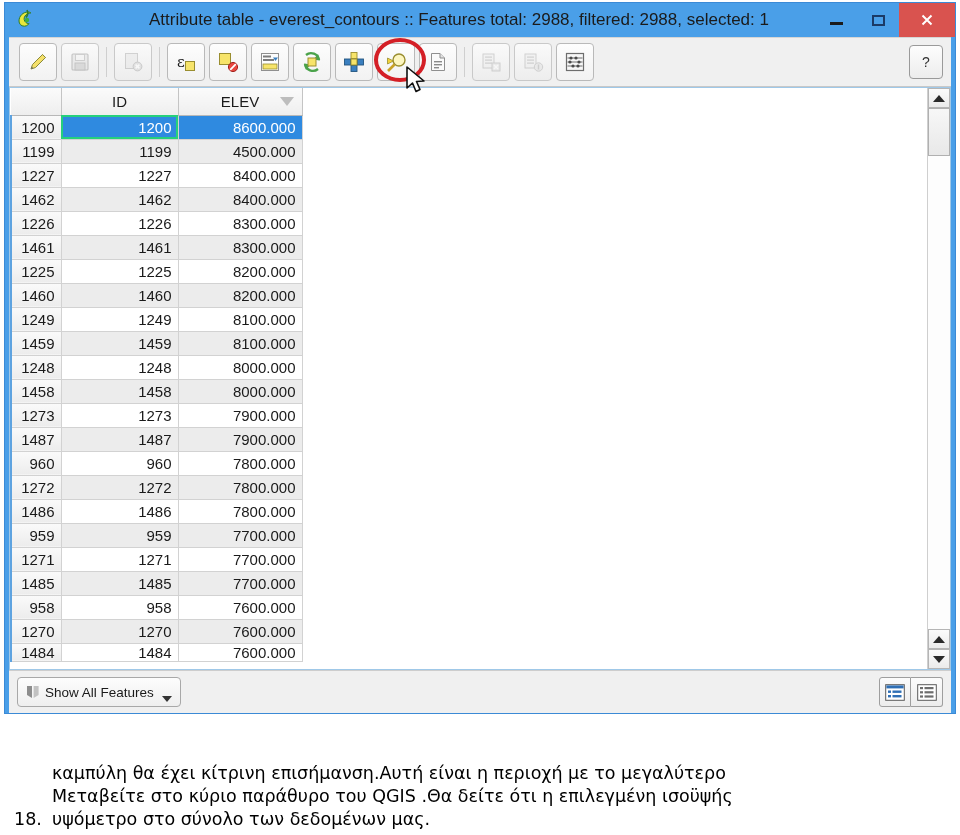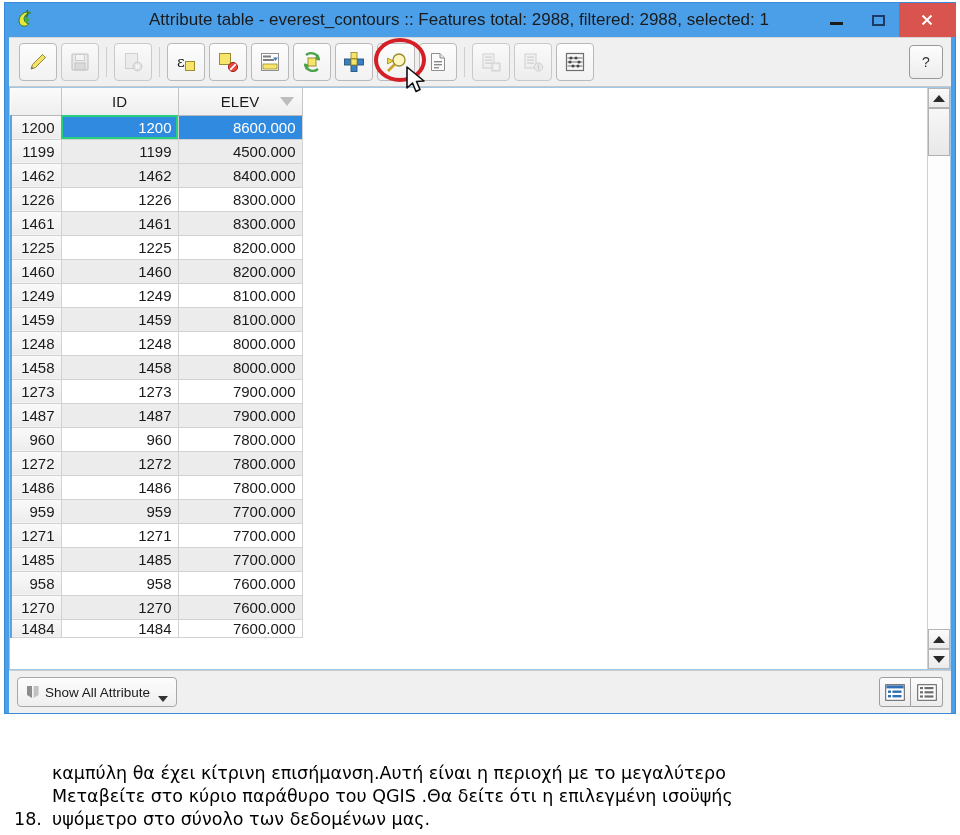--- a/index.html
+++ b/index.html
@@ -445,20 +445,25 @@
               <tr class="odd selected">
                 <td class="rowhdr">1200</td>
                 <td class="data focus-cell">1200</td>
                 <td class="data">8600.000</td>
               </tr>
               <tr class="even">
                 <td class="rowhdr">1199</td>
                 <td class="data">1199</td>
                 <td class="data">4500.000</td>
               </tr>
+              <tr class="odd">
+                <td class="rowhdr">1227</td>
+                <td class="data">1227</td>
+                <td class="data">8400.000</td>
+              </tr>
               <tr class="even">
                 <td class="rowhdr">1462</td>
                 <td class="data">1462</td>
                 <td class="data">8400.000</td>
               </tr>
               <tr class="odd">
                 <td class="rowhdr">1226</td>
                 <td class="data">1226</td>
                 <td class="data">8300.000</td>
               </tr>
@@ -570,21 +575,21 @@
           </div>
       </div>
     </div>
 
     <div class="statusbar">
       <div class="show-all-btn">
         <svg class="filter-glyph" viewBox="0 0 14 15">
           <path d="M1 1 H6 V13 L1 10 Z" fill="#8d8d8d"></path>
           <path d="M7.6 1 H12.6 V10 L7.6 13 Z" fill="#c2c2c2"></path>
         </svg>
-        <span>Show All Attribute</span>
+        <span>Show All Features</span>
         <span class="caret-dn"></span>
       </div>
       <div class="sb-spacer"></div>
       <div class="view-toggle">
         <div class="view-btn first">
           <svg width="20" height="17" viewBox="0 0 20 17">
             <rect x="0.7" y="0.7" width="18.6" height="15.6" fill="#ffffff" stroke="#5a5a5a" stroke-width="1"></rect>
             <rect x="1.4" y="1.4" width="17.2" height="3" fill="#2f6fb5"></rect>
             <rect x="3" y="6.5" width="3" height="2.4" fill="#2f6fb5"></rect>
             <rect x="7.5" y="6.5" width="9" height="2.4" fill="#2f6fb5"></rect>

